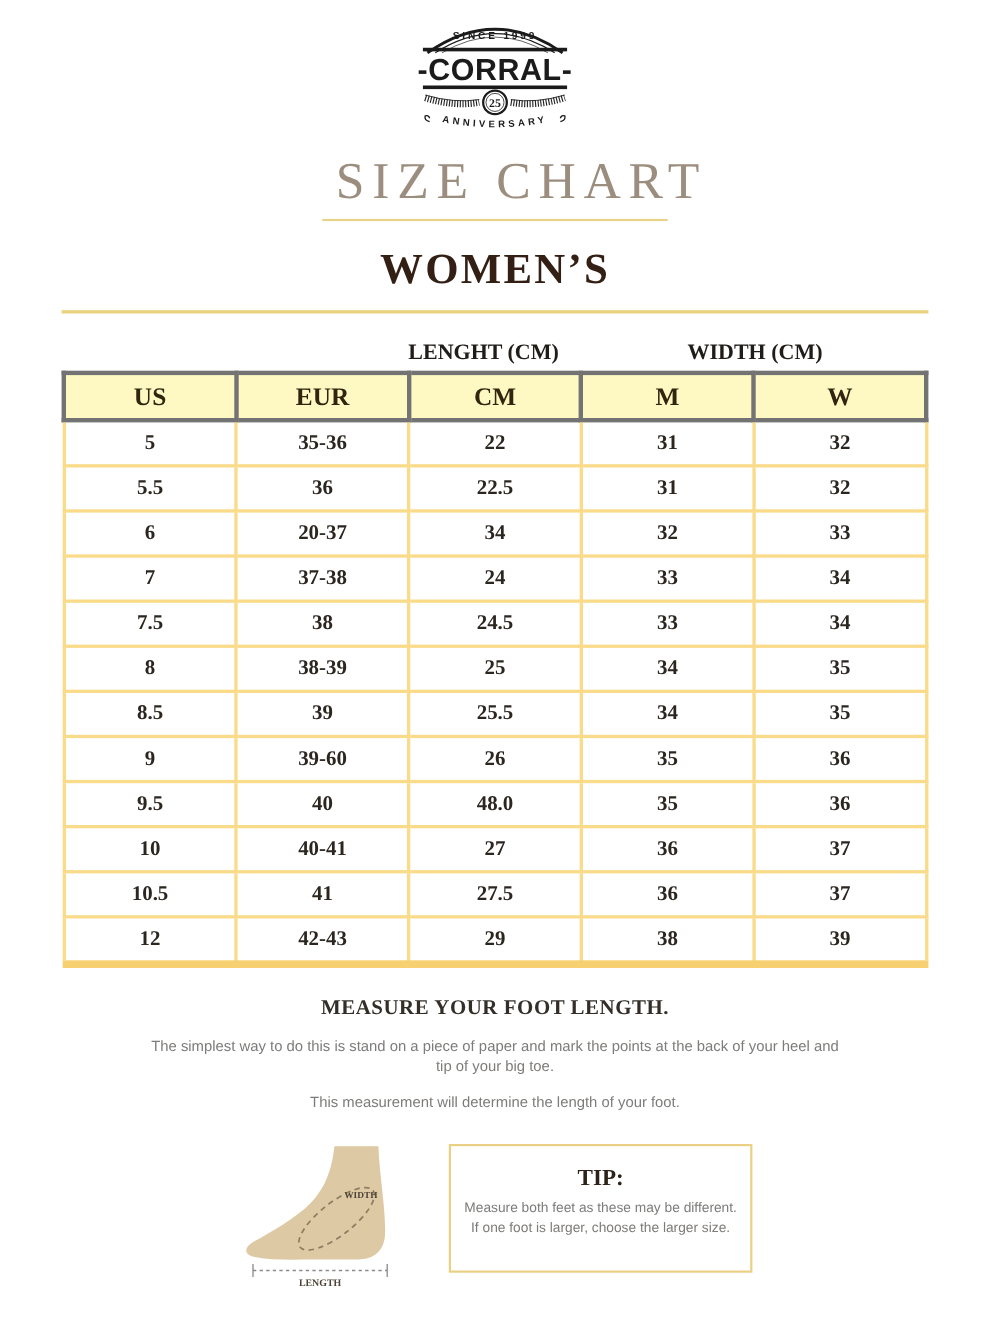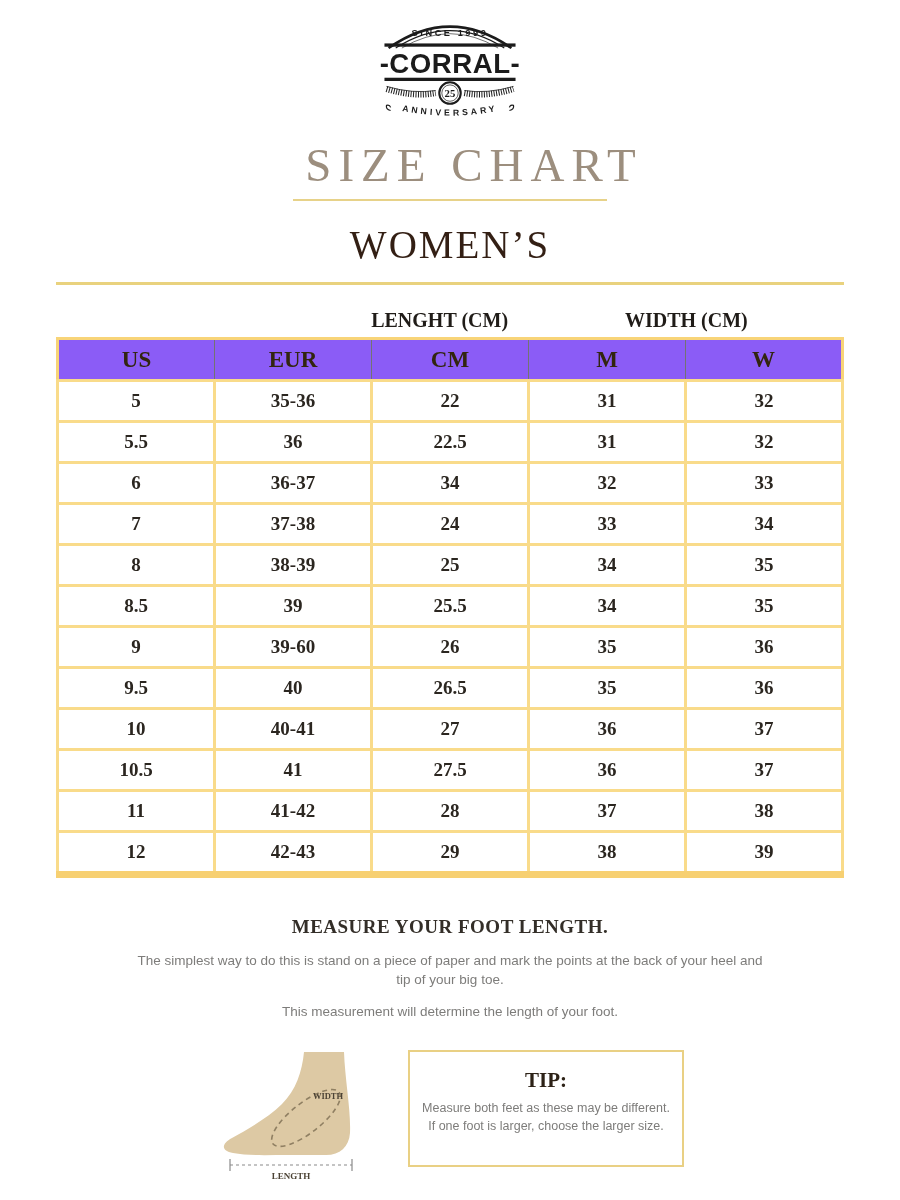--- a/index.html
+++ b/index.html
@@ -38,21 +38,21 @@
   .title-underline {
     width: 314px;
     height: 2px;
     background: #e7d289;
     margin: 7px auto 0;
   }
   .subtitle {
     margin-top: 21px;
     text-align: center;
     font-size: 39px;
-    font-weight: normal;
+    font-weight: bold;
     letter-spacing: 2px;
     color: #331f14;
     font-family: "Liberation Serif", serif;
   }
   .gold-divider {
     width: 788px;
     height: 3px;
     background: #e9d27e;
     margin: 15px auto 0;
   }
@@ -82,22 +82,22 @@
     color: #201c18;
   }
   table.size-table {
     width: 100%;
     border-collapse: collapse;
     table-layout: fixed;
     border: 3px solid #f8d478;
     border-bottom: 7px solid #f7d072;
   }
   table.size-table thead td {
-    background: #8b5cf6;
-    border: 1px solid #737373;
+    background: #fef9c3;
+    border: 4px solid #737373;
     height: 37px;
     text-align: center;
     vertical-align: middle;
     font-size: 23px;
     font-weight: bold;
     color: #32250f;
     margin-top: 48px;
   }
   table.size-table tbody td {
     background: #ffffff;
@@ -105,21 +105,21 @@
     height: 36px;
     text-align: center;
     vertical-align: middle;
     font-size: 19px;
     font-weight: bold;
     color: #2b2620;
   }
 
   
   .measure-heading {
-    margin-top: 38px;
+    margin-top: 26px;
     text-align: center;
     font-size: 19px;
     font-weight: bold;
     letter-spacing: 0.5px;
     color: #332e28;
     font-family: "Liberation Serif", serif;
   }
   .measure-p1, .measure-p2 {
     width: 640px;
     margin: 14px auto 0;
@@ -230,33 +230,40 @@
           </tr>
           <tr>
             <td>5.5</td>
             <td>36</td>
             <td>22.5</td>
             <td>31</td>
             <td>32</td>
           </tr>
           <tr>
             <td>6</td>
-            <td>36-37</td>
+            <td>20-37</td>
             <td>34</td>
             <td>32</td>
             <td>33</td>
           </tr>
           <tr>
             <td>7</td>
             <td>37-38</td>
             <td>24</td>
             <td>33</td>
             <td>34</td>
           </tr>
           <tr>
+            <td>7.5</td>
+            <td>38</td>
+            <td>24.5</td>
+            <td>33</td>
+            <td>34</td>
+          </tr>
+          <tr>
             <td>8</td>
             <td>38-39</td>
             <td>25</td>
             <td>34</td>
             <td>35</td>
           </tr>
           <tr>
             <td>8.5</td>
             <td>39</td>
             <td>25.5</td>
@@ -266,44 +273,37 @@
           <tr>
             <td>9</td>
             <td>39-60</td>
             <td>26</td>
             <td>35</td>
             <td>36</td>
           </tr>
           <tr>
             <td>9.5</td>
             <td>40</td>
-            <td>26.5</td>
+            <td>48.0</td>
             <td>35</td>
             <td>36</td>
           </tr>
           <tr>
             <td>10</td>
             <td>40-41</td>
             <td>27</td>
             <td>36</td>
             <td>37</td>
           </tr>
           <tr>
             <td>10.5</td>
             <td>41</td>
             <td>27.5</td>
             <td>36</td>
             <td>37</td>
-          </tr>
-          <tr>
-            <td>11</td>
-            <td>41-42</td>
-            <td>28</td>
-            <td>37</td>
-            <td>38</td>
           </tr>
           <tr>
             <td>12</td>
             <td>42-43</td>
             <td>29</td>
             <td>38</td>
             <td>39</td>
           </tr>
         </tbody>
     </table>

